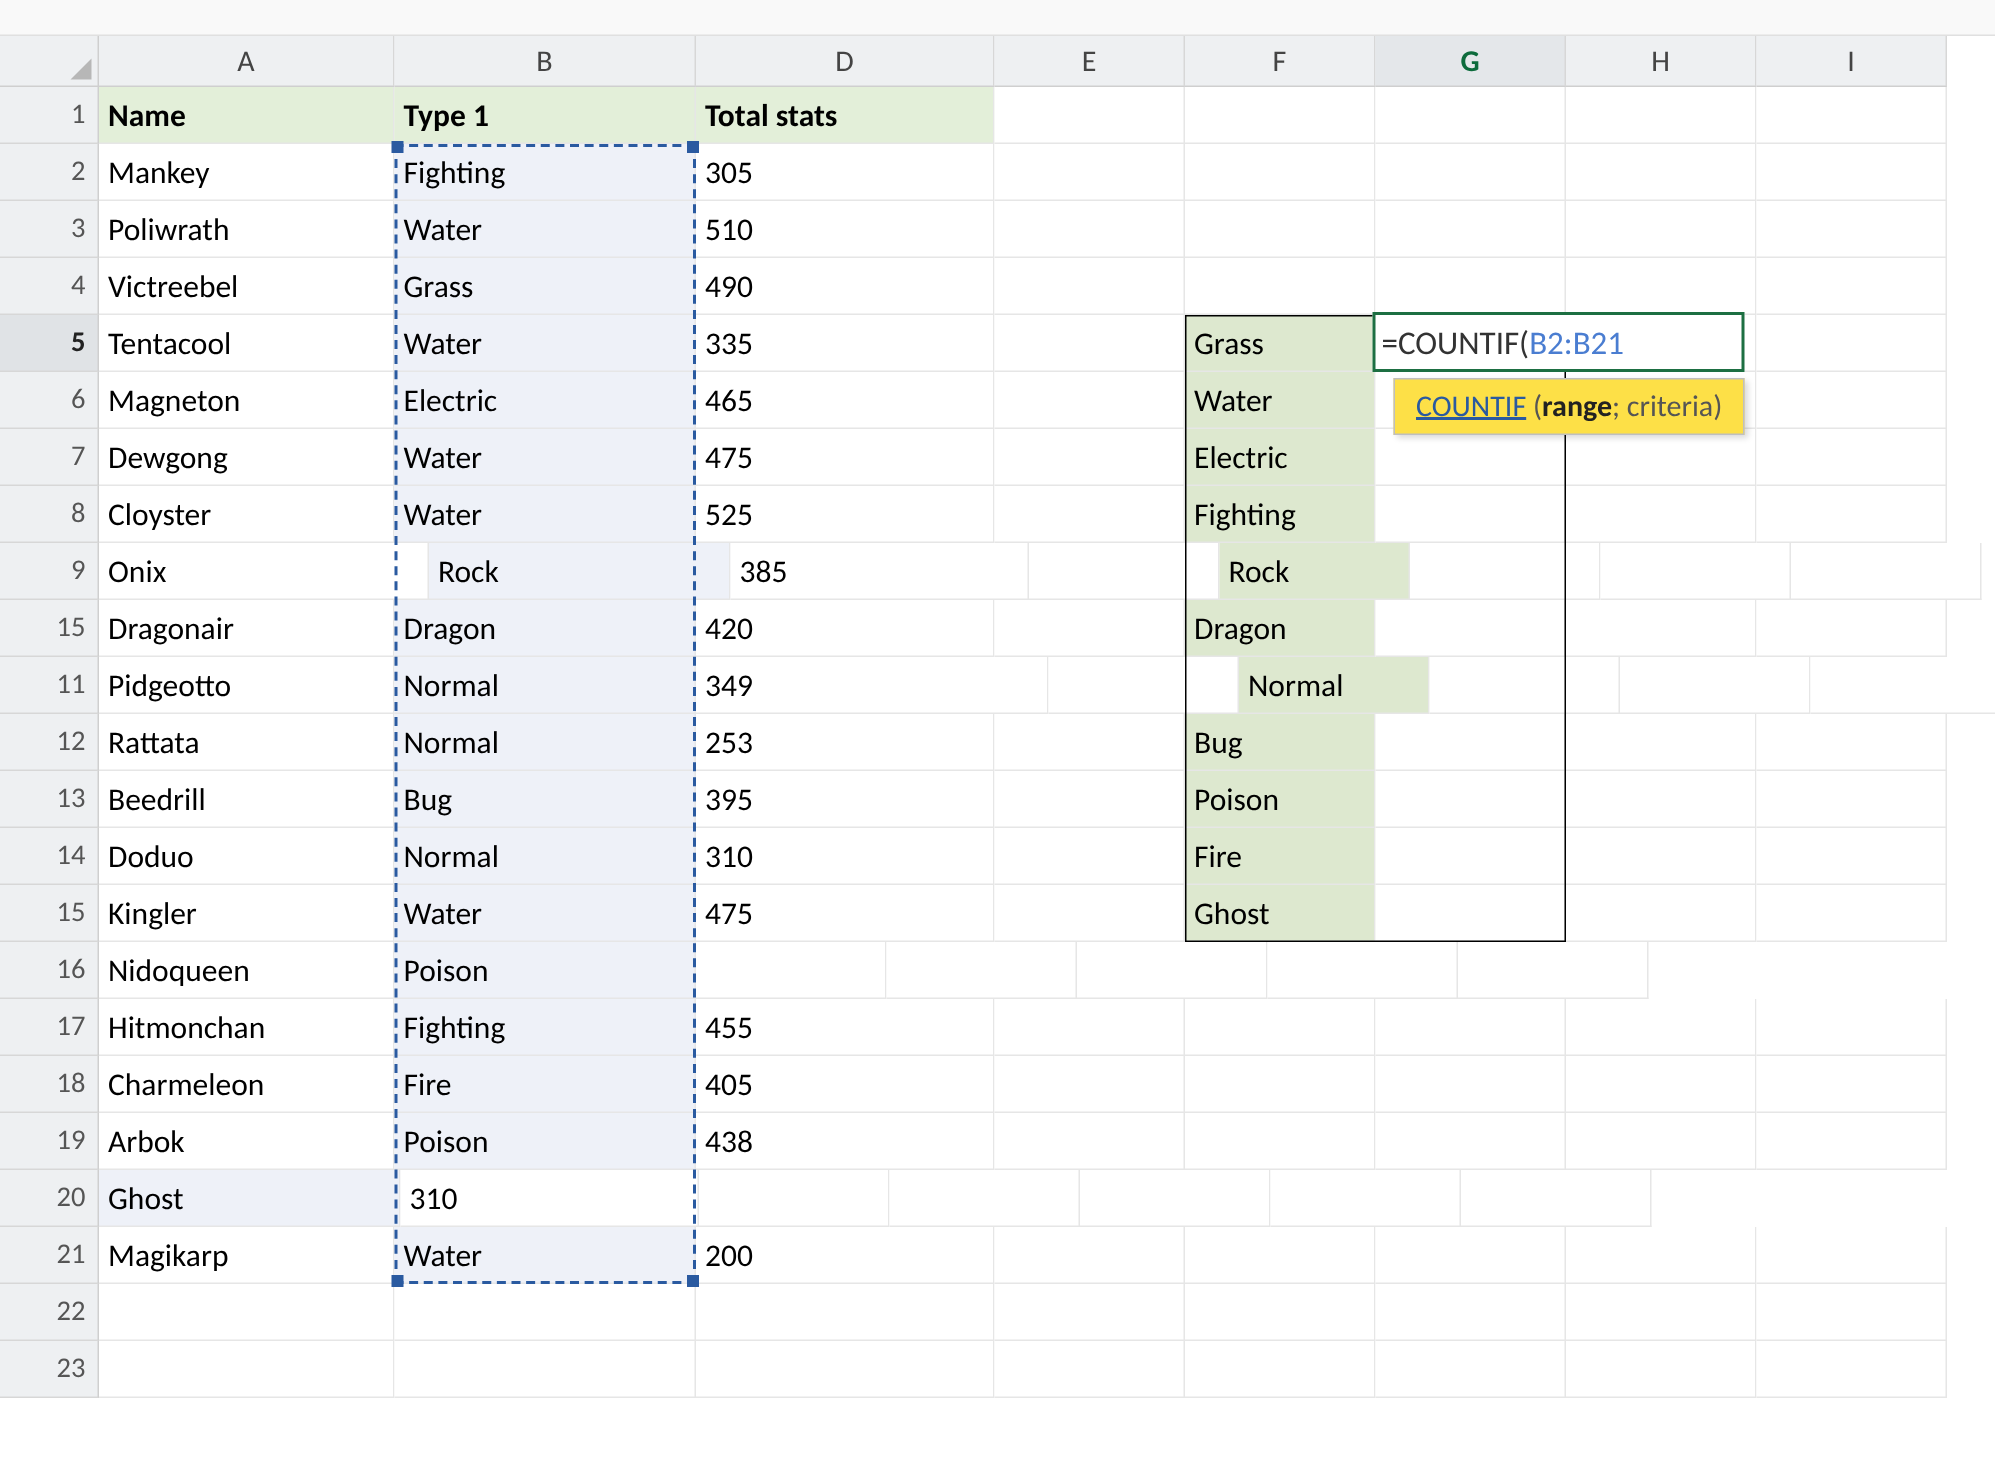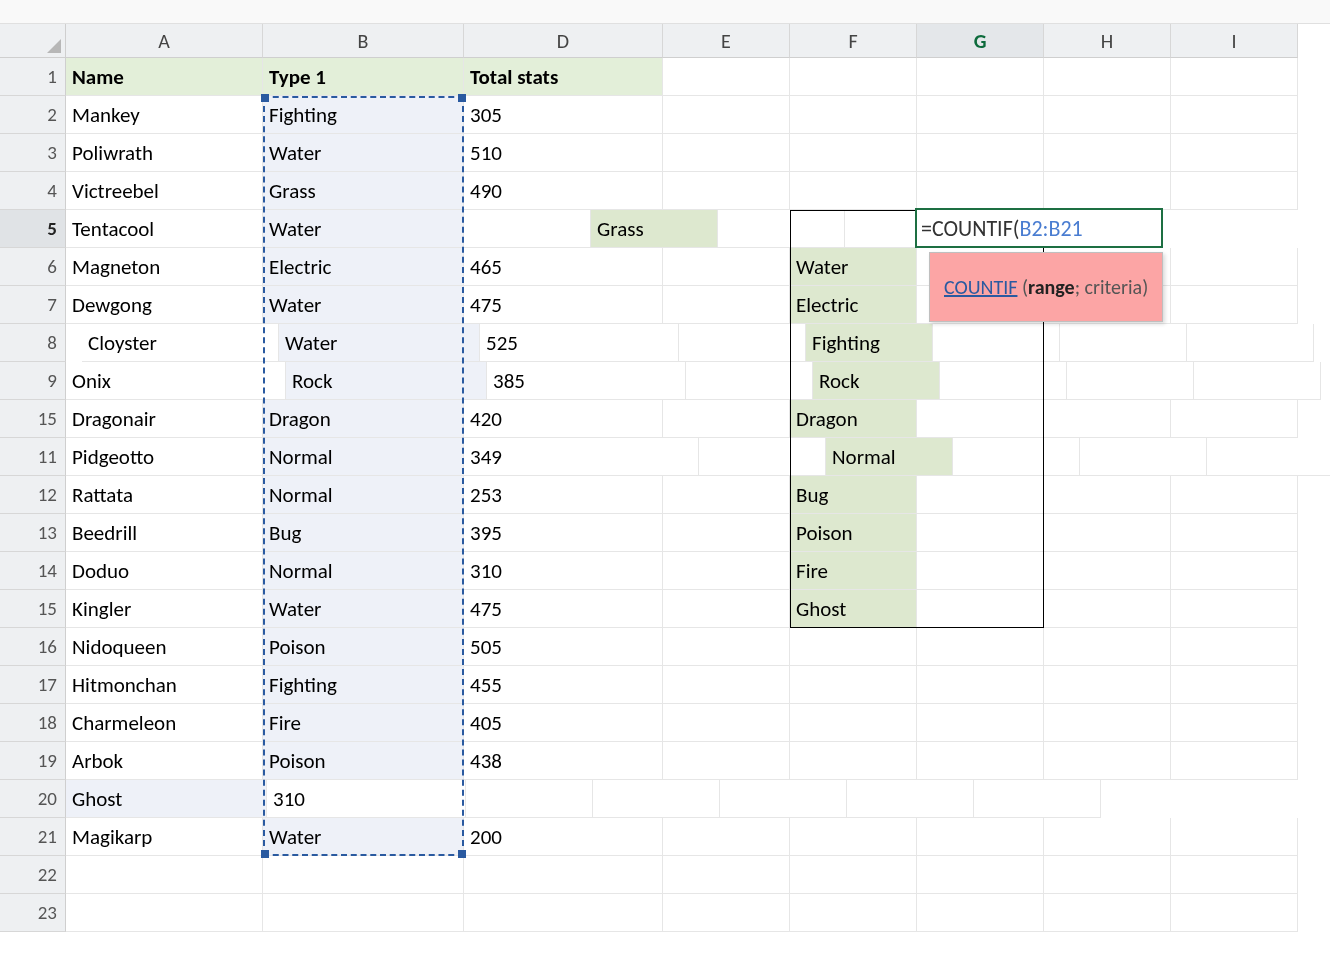--- a/index.html
+++ b/index.html
@@ -140,24 +140,24 @@
     display: flex;
     align-items: center;
     padding: 0 4px;
     font-size: 22px;
   }
   .editbox .eqpart { color: #333; }
   .editbox .refpart { color: #4a7dd1; }
   
   .fntooltip {
     position: absolute;
-    background: #fca5a5;
+    background: #fde047;
     border: 1px solid #bfbfbf;
     box-shadow: 2px 2px 4px rgba(0,0,0,0.15);
-    padding: 22px 14px;
+    padding: 6px 14px;
     font-size: 20px;
     color: #555;
     z-index: 9;
     white-space: nowrap;
   }
   .fntooltip a {
     color: #2a5aa0;
     text-decoration: underline;
   }
   .fntooltip b { color:#222; }
@@ -248,20 +248,21 @@
         <div class="cell" style="width: 199px;">490</div>
         <div class="cell" style="width: 127px;"></div>
         <div class="cell" style="width: 127px;"></div>
         <div class="cell" style="width: 127px;"></div>
         <div class="cell" style="width: 127px;"></div>
         <div class="cell" style="width: 127px;"></div>
       </div>
       <div class="row">
         <div class="cell" style="width: 197px;">Tentacool</div>
         <div class="cell selrange" style="width: 201px;">Water</div>
+        <div class="cell" style="width: 199px;">335</div>
         <div class="cell" style="width: 127px;"></div>
         <div class="cell fcell" style="width: 127px;">Grass</div>
         <div class="cell" style="width: 127px;"></div>
         <div class="cell" style="width: 127px;"></div>
         <div class="cell" style="width: 127px;"></div>
       </div>
       <div class="row">
         <div class="cell" style="width: 197px;">Magneton</div>
         <div class="cell selrange" style="width: 201px;">Electric</div>
         <div class="cell" style="width: 199px;">465</div>
@@ -275,21 +276,21 @@
         <div class="cell" style="width: 197px;">Dewgong</div>
         <div class="cell selrange" style="width: 201px;">Water</div>
         <div class="cell" style="width: 199px;">475</div>
         <div class="cell" style="width: 127px;"></div>
         <div class="cell fcell" style="width: 127px;">Electric</div>
         <div class="cell" style="width: 127px;"></div>
         <div class="cell" style="width: 127px;"></div>
         <div class="cell" style="width: 127px;"></div>
       </div>
       <div class="row">
-        <div class="cell" style="width: 197px; margin-left: 16px;">Cloyster</div>
+        <div class="cell" style="width: 197px;">Cloyster</div>
         <div class="cell selrange" style="width: 201px;">Water</div>
         <div class="cell" style="width: 199px;">525</div>
         <div class="cell" style="width: 127px;"></div>
         <div class="cell fcell" style="width: 127px;">Fighting</div>
         <div class="cell" style="width: 127px;"></div>
         <div class="cell" style="width: 127px;"></div>
         <div class="cell" style="width: 127px;"></div>
       </div>
       <div class="row">
         <div class="cell" style="width: 220px;">Onix</div>
@@ -357,21 +358,20 @@
         <div class="cell" style="width: 199px;">475</div>
         <div class="cell" style="width: 127px;"></div>
         <div class="cell fcell" style="width: 127px;">Ghost</div>
         <div class="cell" style="width: 127px;"></div>
         <div class="cell" style="width: 127px;"></div>
         <div class="cell" style="width: 127px;"></div>
       </div>
       <div class="row">
         <div class="cell" style="width: 197px;">Nidoqueen</div>
         <div class="cell selrange" style="width: 201px;">Poison</div>
-        <div class="cell" style="width: 199px;">505</div>
         <div class="cell" style="width: 127px;"></div>
         <div class="cell" style="width: 127px;"></div>
         <div class="cell" style="width: 127px;"></div>
         <div class="cell" style="width: 127px;"></div>
         <div class="cell" style="width: 127px;"></div>
       </div>
       <div class="row">
         <div class="cell" style="width: 197px;">Hitmonchan</div>
         <div class="cell selrange" style="width: 201px;">Fighting</div>
         <div class="cell" style="width: 199px;">455</div>

